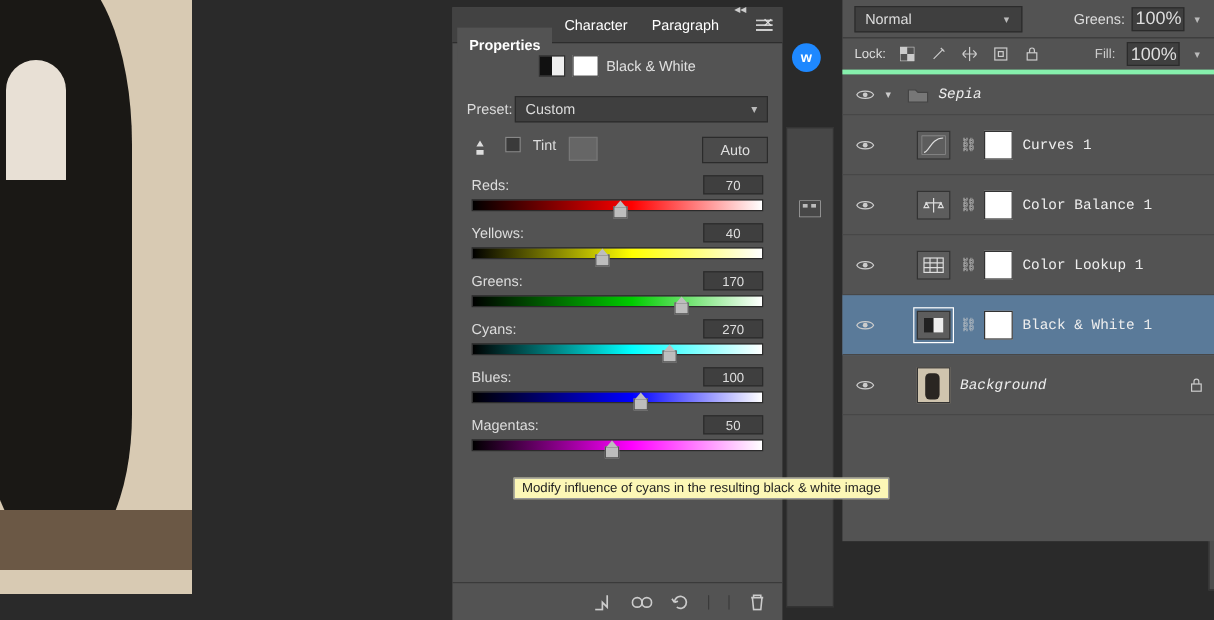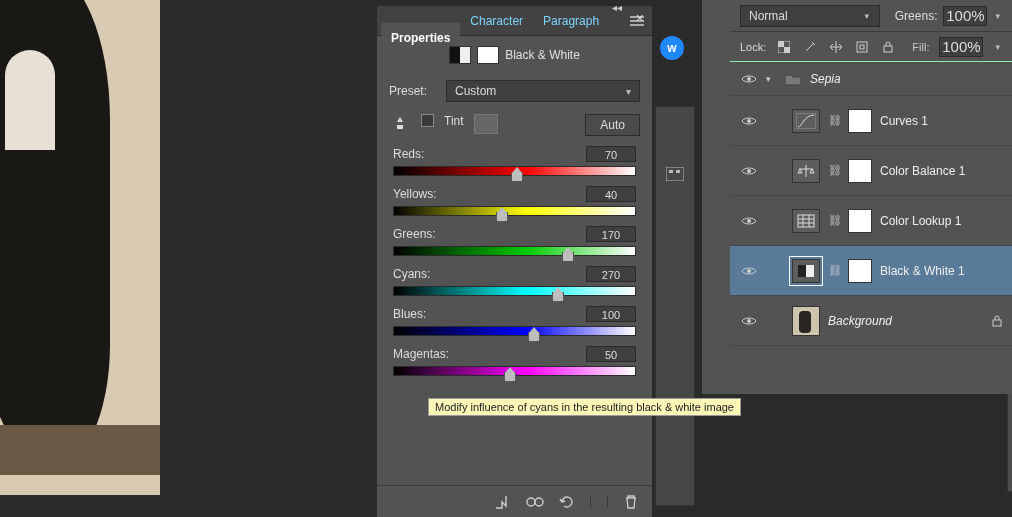--- a/index.html
+++ b/index.html
@@ -9,32 +9,32 @@
 .canvas-area { position: absolute; left: 0; top: 0; width: 165px; height: 517px; background: #2a2a2a; }
 .photo { position: absolute; left: 0; top: 0; width: 160px; height: 495px; background: #d8cab3; }
 .photo::before { content: ""; position: absolute; left: -20px; top: -30px; width: 130px; height: 500px; background: #1a1815; border-radius: 40% 50% 45% 55% / 20% 30% 25% 35%; }
 .photo::after { content: ""; position: absolute; left: 5px; top: 50px; width: 50px; height: 100px; background: #e8e0d5; border-radius: 30px 30px 0 0; }
 .floor { position: absolute; left: 0; bottom: 20px; width: 160px; height: 50px; background: #6b5845; }
 
 
 .panel { position: absolute; left: 377px; top: 6px; width: 275px; height: 511px; background: #535353; display: flex; flex-direction: column; }
 .panel-tabbar { height: 30px; display: flex; align-items: center; background: #424242; border-bottom: 1px solid #2d2d2d; }
 .tabspace { flex: 0 0 4px; }
-.tab { padding: 0 10px; height: 30px; line-height: 30px; color: #7dd3fc; cursor: pointer; }
+.tab { padding: 0 10px; height: 30px; line-height: 30px; color: #ffffff; cursor: pointer; }
 .tab.active { background: #535353; color: #fff; font-weight: 600; margin-top: 34px; }
 .panel-menu { margin-left: auto; padding: 0 8px; color: #ccc; cursor: pointer; }
 .panel-collapse { position: absolute; right: 30px; top: -4px; color: #ccc; font-size: 10px; }
 .panel-close-x { position: absolute; right: 8px; top: 4px; color: #ddd; font-size: 14px; cursor: pointer; }
 
 .adj-header { display: flex; align-items: center; gap: 6px; padding: 10px 12px; justify-content: center; }
 .adj-thumb { width: 22px; height: 18px; background: linear-gradient(90deg, #111 50%, #eee 50%); border: 1px solid #333; }
 .adj-mask { width: 22px; height: 18px; background: #fff; border: 1px solid #333; }
 .adj-title { font-size: 12px; color: #e0e0e0; }
 
-.preset-row { display: flex; align-items: center; gap: 19px; padding: 6px 12px; }
+.preset-row { display: flex; align-items: center; gap: 2px; padding: 6px 12px; }
 .preset-label { color: #ddd; }
 .select { flex: 1; height: 22px; background: #3f3f3f; border: 1px solid #2b2b2b; display: flex; align-items: center; padding: 0 8px; justify-content: space-between; color: #ddd; }
 .select .chev { font-size: 10px; color: #bbb; }
 
 .opts-row { display: flex; align-items: flex-start; gap: 10px; padding: 6px 12px 10px; }
 .hand-icon { width: 22px; height: 18px; display: flex; align-items: center; justify-content: center; }
 .checkbox { width: 13px; height: 13px; border: 1px solid #888; background: #3a3a3a; }
 .tint-label { color: #ddd; }
 .swatch { width: 24px; height: 20px; border: 1px solid #777; background: #666; }
 .auto-btn { margin-left: auto; padding: 3px 14px; background: #4b4b4b; border: 1px solid #2b2b2b; color: #ddd; }
@@ -57,43 +57,43 @@
 .panel-footer { margin-top: auto; height: 32px; border-top: 1px solid #3a3a3a; display: flex; align-items: center; justify-content: flex-end; gap: 14px; padding: 0 12px; color: #ccc; }
 .ftr-ico { width: 18px; display: flex; align-items: center; justify-content: center; cursor: pointer; }
 
 
 .dock { position: absolute; top: 10px; width: 28px; background: #474747; border: 1px solid #333; }
 .dock2 { left: 655px; top: 106px; width: 40px; height: 400px; background:#474747; border:1px solid #333; }
 .dock-icon { height: 34px; display:flex; align-items:center; justify-content:center; color:#bbb; font-size:14px; }
 .w-badge { position:absolute; left:660px; top:36px; width:24px; height:24px; background:#1e88ff; border-radius:50%; color:#fff; display:flex; align-items:center; justify-content:center; font-weight:700; font-size:12px; }
 
 
-.layers { position: absolute; left: 702px; top: 0; width: 310px; height: 394px; background: #535353; padding-left: 28px; }
+.layers { position: absolute; left: 702px; top: 0; width: 310px; height: 451px; background: #535353; }
 .lay-opts { height: 32px; display:flex; align-items:center; padding: 0 10px; gap:6px; border-bottom:1px solid #3a3a3a; }
 .blend { width: 140px; height: 22px; background:#3f3f3f; border:1px solid #2b2b2b; display:flex; align-items:center; justify-content:space-between; padding:0 8px; color:#ddd; }
 .op-label { margin-left:auto; color:#ddd; }
 .op-box { width:44px; height:20px; background:#3f3f3f; border:1px solid #2b2b2b; display:flex; align-items:center; justify-content:center; color:#ddd; font-size:15px; }
 .chev-s { font-size:9px; color:#bbb; padding:0 2px; }
 
-.lock-row { height: 30px; display:flex; align-items:center; gap:10px; padding:0 10px; color:#ccc; border-bottom:1px solid #86efac; font-size:11px; }
+.lock-row { height: 30px; display:flex; align-items:center; gap:10px; padding:0 10px; color:#ccc; border-bottom:4px solid #86efac; font-size:11px; }
 .lock-label { color:#ddd; }
 .lock-ico { width:16px; display:flex; justify-content:center; }
 .fill-label { margin-left:auto; }
 
 .layer-list { }
 .layer-row { height: 50px; display:flex; align-items:center; padding: 0 10px; gap:8px; border-bottom:1px solid #474747; }
 .layer-row.group { height: 34px; }
 .layer-row.selected { background:#5a7a99; }
 .eye { width:18px; display:flex; justify-content:center; cursor:pointer; }
 .disclosure { width:10px; color:#ccc; font-size:9px; }
 .folder-ico { width:18px; }
 .adj-ico { width:28px; height:24px; background:#5d5d5d; border:1px solid #333; display:flex; align-items:center; justify-content:center; color:#ddd; }
 .link-ico { width:12px; color:#ccc; font-size:11px; }
 .mask-thumb { width:24px; height:24px; background:#fff; border:1px solid #333; }
-.layer-name { color:#eee; font-size:12px; }
+.layer-name { color:#eee; font-size:12px;font-family:Liberation Mono, monospace; }
 .layer-row.group .layer-name { font-style: italic; }
 .bg-thumb { width:28px; height:30px; background:#cfc4ae; border:1px solid #333; position:relative; }
 .bg-thumb::after { content:""; position:absolute; left:6px; top:4px; width:12px; height:22px; background:#2a2622; border-radius:4px; }
 .lock-badge { margin-left:auto; color:#ccc; }
 
 .scrollbar { position:absolute; left: 630px; top: 66px; width: 14px; height: 420px; background:#4d4d4d; border:1px solid #333; }
 .scroll-thumb { position:absolute; top:0; left:0; right:0; height:260px; background:#6a6a6a; }
 
 .tooltip { position:absolute; background:#fcf7b6; color:#222; border:1px solid #999; padding:2px 6px; font-size:11px; white-space:nowrap; z-index:50; }
 

